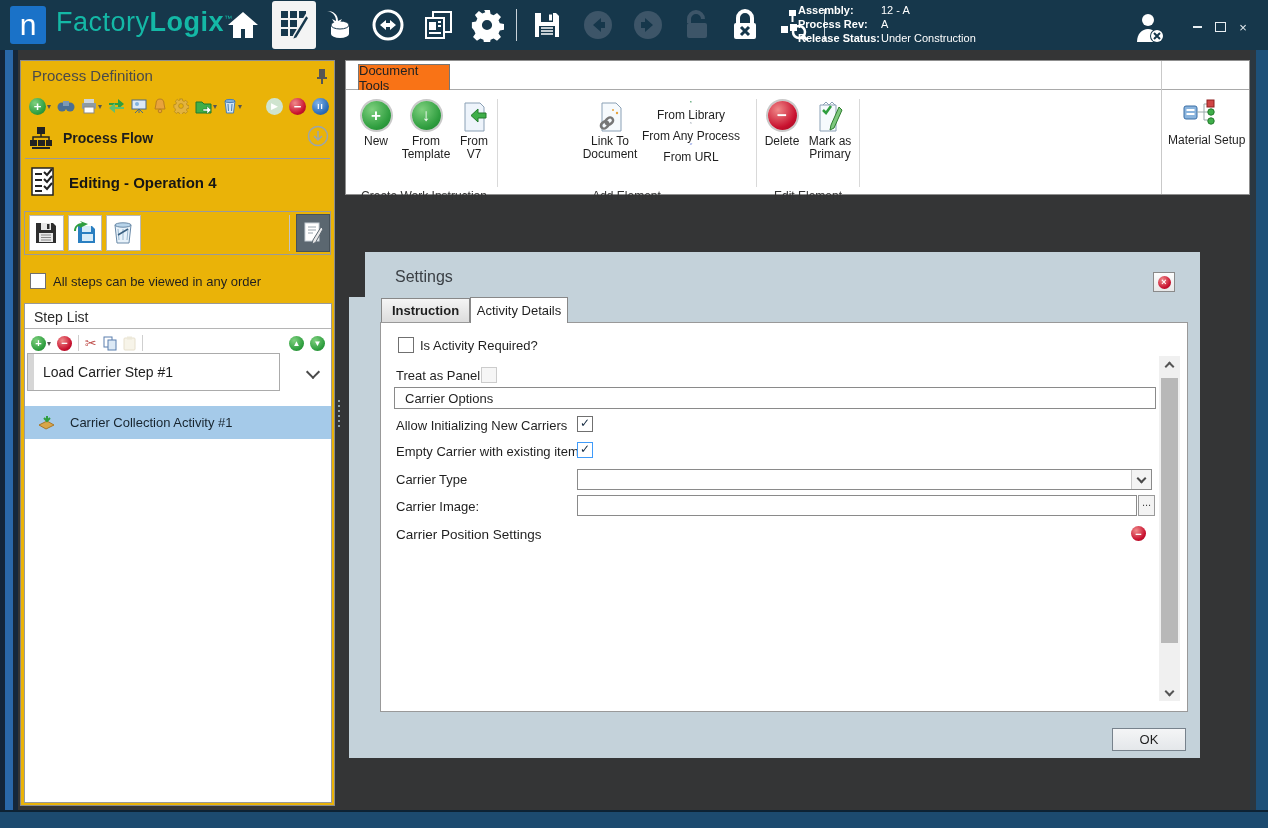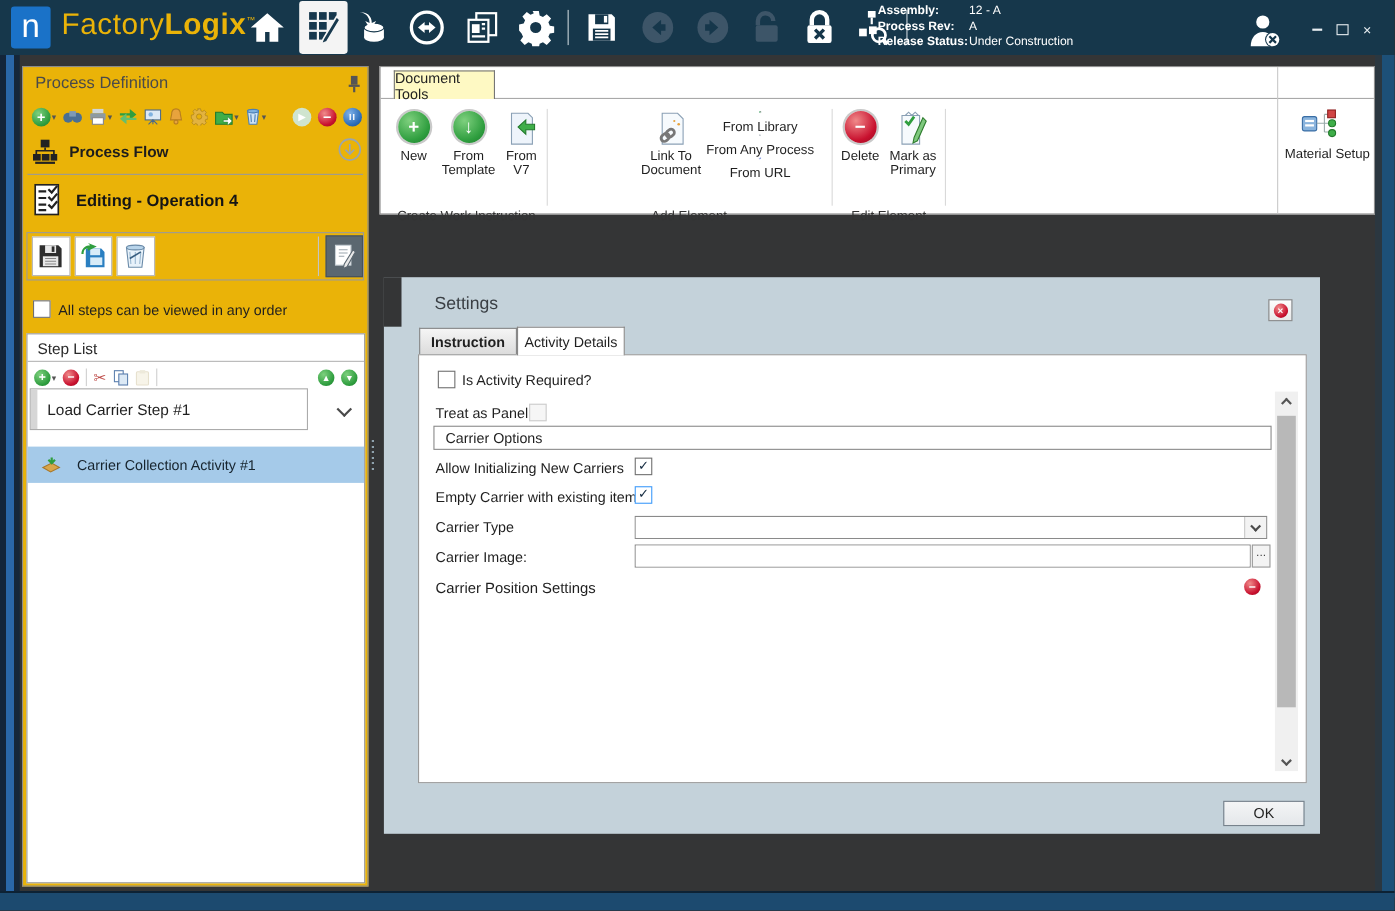--- a/index.html
+++ b/index.html
@@ -3,21 +3,21 @@
 <meta charset="utf-8">
 <style>
   html,body{margin:0;padding:0;background:#222;font-family:"Liberation Sans","DejaVu Sans",sans-serif;}
   #win{position:relative;width:1268px;height:828px;background:#343536;overflow:hidden;
        -webkit-font-smoothing:antialiased;}
   .abs{position:absolute;}
   
   #titlebar{left:0;top:0;width:1268px;height:50px;background:#16374b;color:#fff;}
   #logo{left:10px;top:6px;width:36px;height:38px;background:#1a72c8;border-radius:3px;
         display:flex;align-items:center;justify-content:center;font-size:30px;color:#fff;}
-  #brand{left:56px;top:7px;font-size:27px;font-weight:300;letter-spacing:.5px;color:#eab308;}
+  #brand{left:56px;top:7px;font-size:27px;font-weight:300;letter-spacing:.5px;color:#14b8a6;}
   #brand b{font-weight:600;}
   #brand sup{font-size:8px;}
   .navico{top:8px;width:40px;height:34px;display:flex;align-items:center;justify-content:center;}
   .navsel{left:272px;top:1px;width:44px;height:48px;background:#f4f4f4;border-radius:3px;}
   .tsep{top:9px;width:1px;height:32px;background:#e7edf2;opacity:.85;}
   #asm-info{left:798px;top:3px;font-size:11px;line-height:14px;color:#fff;}
   #asm-info .row{display:flex;}
   #asm-info .lab{font-weight:bold;width:83px;}
   .winctl{top:20px;color:#e8eef2;font-size:13px;width:18px;height:14px;display:flex;align-items:center;justify-content:center;}
   .minbar{width:9px;height:0;border-bottom:2px solid #e8eef2;}
@@ -63,21 +63,21 @@
   #step-accent{width:6px;height:36px;background:#d6d6d6;}
   #step-name{font-size:14px;color:#1f1f1f;margin-left:9px;}
   #step-chevron{left:283px;top:63px;}
   #activity-row{left:0px;top:89px;width:306px;height:33px;background:#a5cae9;display:flex;align-items:center;margin-top:13px;}
   #activity-name{font-size:13px;color:#17242e;margin-left:14px;}
   .chv{display:inline-block;width:8px;height:8px;border-right:2px solid #4a4a4a;border-bottom:2px solid #4a4a4a;transform:rotate(45deg);}
   
   #splitter{left:337px;top:400px;width:4px;height:30px;background-image:repeating-linear-gradient(180deg,#8fa2ad 0 2px,transparent 2px 5px);background-size:2px 100%;background-repeat:no-repeat;background-position:center;}
   
   #ribbon{left:345px;top:60px;width:905px;height:135px;background:#fff;border:1px solid #8f8f8f;box-sizing:border-box;}
-  #rtab{left:12px;top:3px;width:92px;height:26px;background:#fef9c3;border:1px solid #767676;border-bottom:none;box-sizing:border-box;display:flex;align-items:center;justify-content:center;font-size:13px;color:#222;z-index:2;}
+  #rtab{left:12px;top:3px;width:92px;height:26px;background:#f97316;border:1px solid #767676;border-bottom:none;box-sizing:border-box;display:flex;align-items:center;justify-content:center;font-size:13px;color:#222;z-index:2;}
   #rtabline{left:0;top:28px;width:903px;height:1px;background:#a9a9a9;}
   #rtabmask{left:13px;top:28px;width:90px;height:1px;background:#fff;z-index:1;}
   .rbtn{top:40px;display:flex;flex-direction:column;align-items:center;font-size:12px;color:#1f1f1f;text-align:center;line-height:13px;}
   .rbtn .ric{height:34px;display:flex;align-items:flex-start;justify-content:center;}
   .sphere{width:29px;height:29px;border-radius:50%;display:flex;align-items:center;justify-content:center;color:#fff;font-weight:bold;font-size:17px;box-shadow:0 0 0 2px #c9c9c9;}
   .gsep{top:38px;width:1px;height:88px;background:#d9d9d9;}
   .glabel{top:128px;font-size:12px;color:#333;text-align:center;}
   .stackitem{display:flex;align-items:center;gap:5px;height:21px;font-size:12px;color:#1f1f1f;flex-direction:column;}
   #matsep{left:815px;top:0px;width:1px;height:133px;background:#c9c9c9;}
   #material-btn{left:822px;top:32px;width:78px;display:flex;flex-direction:column;font-size:12px;color:#1f1f1f;}

